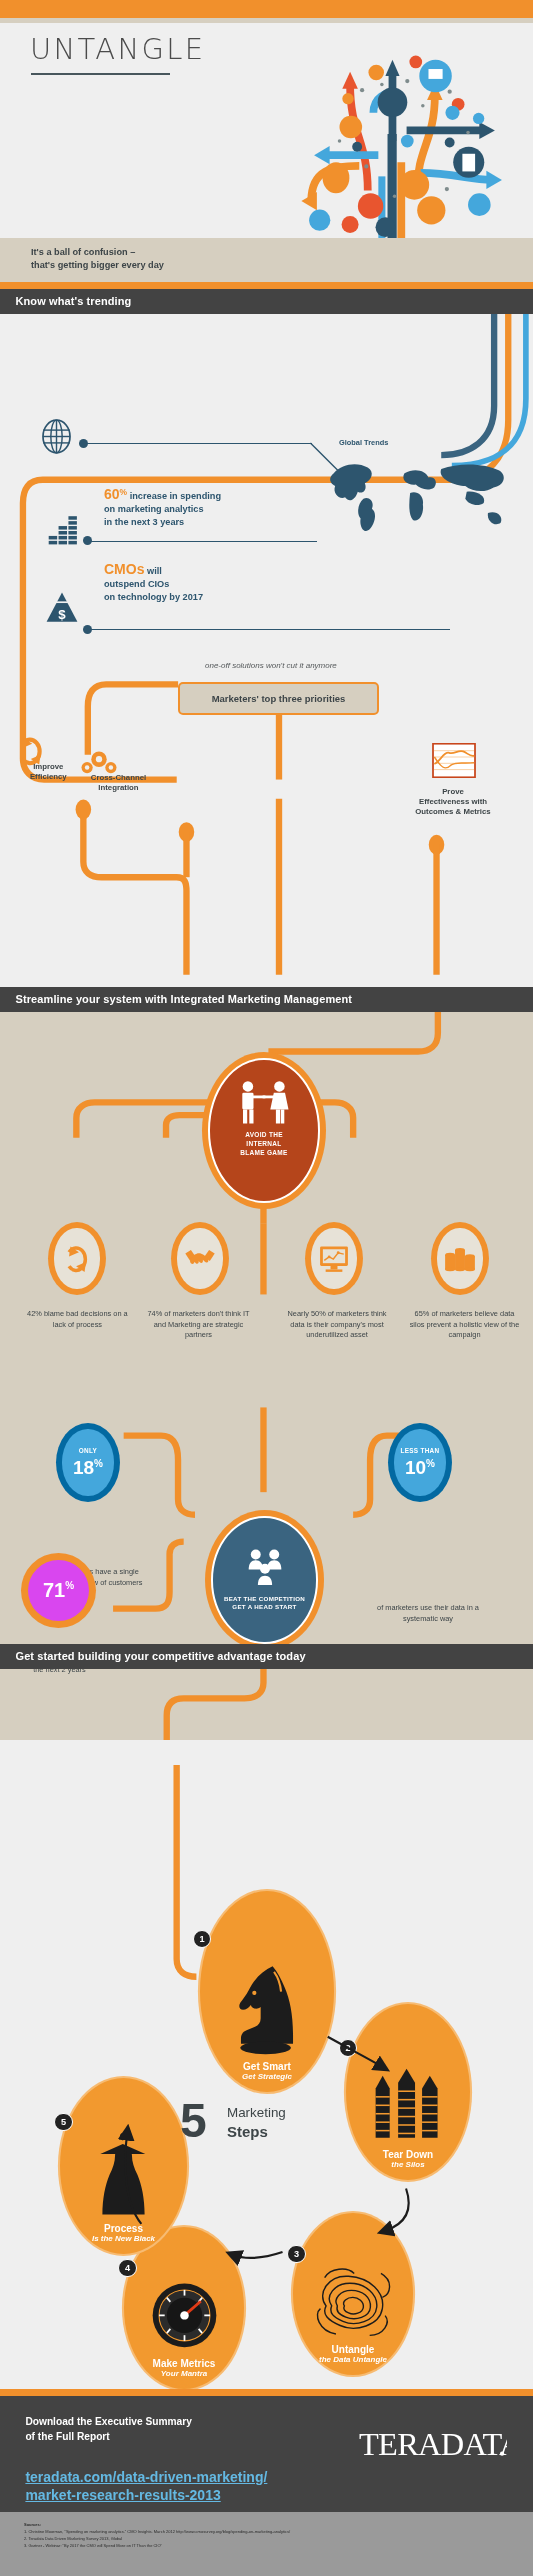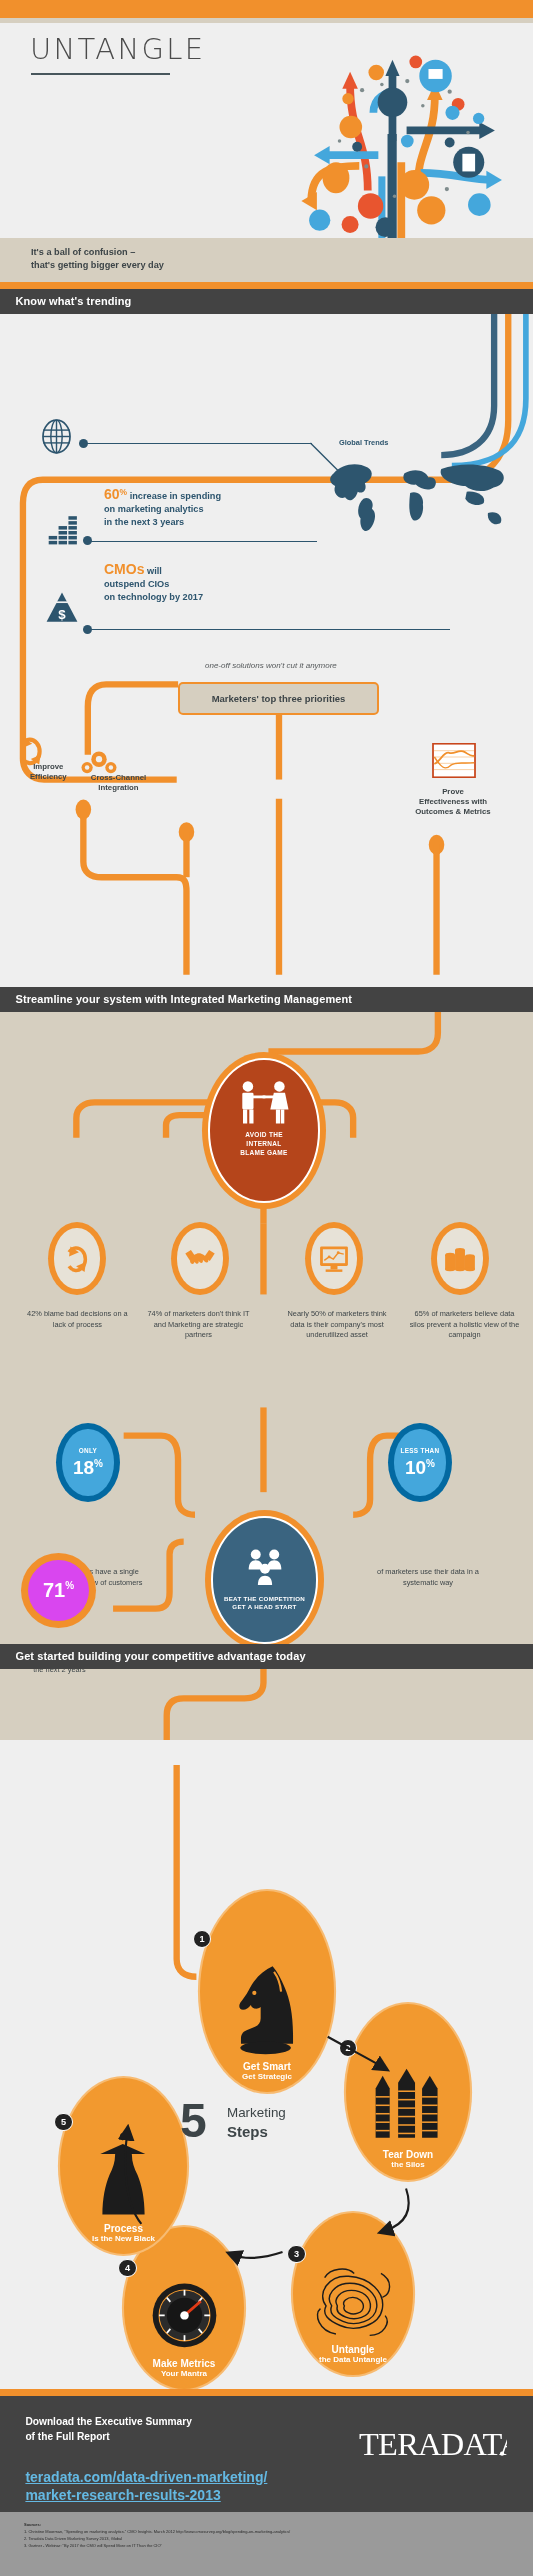--- a/index.html
+++ b/index.html
@@ -172,21 +172,21 @@
   #s3-bar { position:absolute; top:1644px; left:0; width:534px; height:25.4px; background:#434343; }
   #s3-body{ position:absolute; top:1765px; left:0; width:534px; height:624px; background:#efefef; }
 
   .step {
     position:absolute; border-radius:50%; background:#f2992f;
     display:flex; flex-direction:column; align-items:center; justify-content:flex-end;
     padding-bottom:10px;
     box-shadow:0 0 0 2.1px #f7bb72;
   }
   .step .t1 { color:#fff; font-size:10px; font-weight:bold; line-height:11.3px; }
-  .step .t2 { color:#fff; font-size:8px; font-weight:bold; line-height:10px; }
+  .step .t2 { color:#fff; font-size:8px; font-weight:bold; line-height:10px;font-style:italic; }
   .badge {
     position:absolute; width:18.3px; height:18.3px; border-radius:50%;
     background:#222; color:#fff; font-size:9.2px; font-weight:bold;
     display:flex; align-items:center; justify-content:center;
     border:1.4px solid #fff;
   }
   #center-5 {
     position:absolute; left:180px; top:2100px;
     font-size:48px; font-weight:bold; color:#3d4548; line-height:42px;
   }
@@ -581,21 +581,21 @@
     </div>
   </div>
   <div class="stat-cap" style="left:42px; top:1567px; width:107px;">of marketers have a single integrated view of customers</div>
 
   <div class="circ-blue" style="left:388px; top:1423px;">
     <div class="inner">
       <div class="small">LESS THAN</div>
       <div class="big"><span>10</span><sup>%</sup></div>
     </div>
   </div>
-  <div class="stat-cap" style="left:377px; top:1567px; width:102px;">of marketers use their data in a systematic way</div>
+  <div class="stat-cap" style="left:377px; top:1603px; width:102px;">of marketers use their data in a systematic way</div>
 
   <div id="circ-dark">
     <div class="inner">
       <div class="big"><span>71</span><sup>%</sup></div>
     </div>
   </div>
   <div class="stat-cap" style="left:10px; top:1644px; width:99px;">of marketers will implement a Big Data Analytics solution in the next 2 years</div>
 
   <div id="beat-oval">
     <div id="beat-inner">

